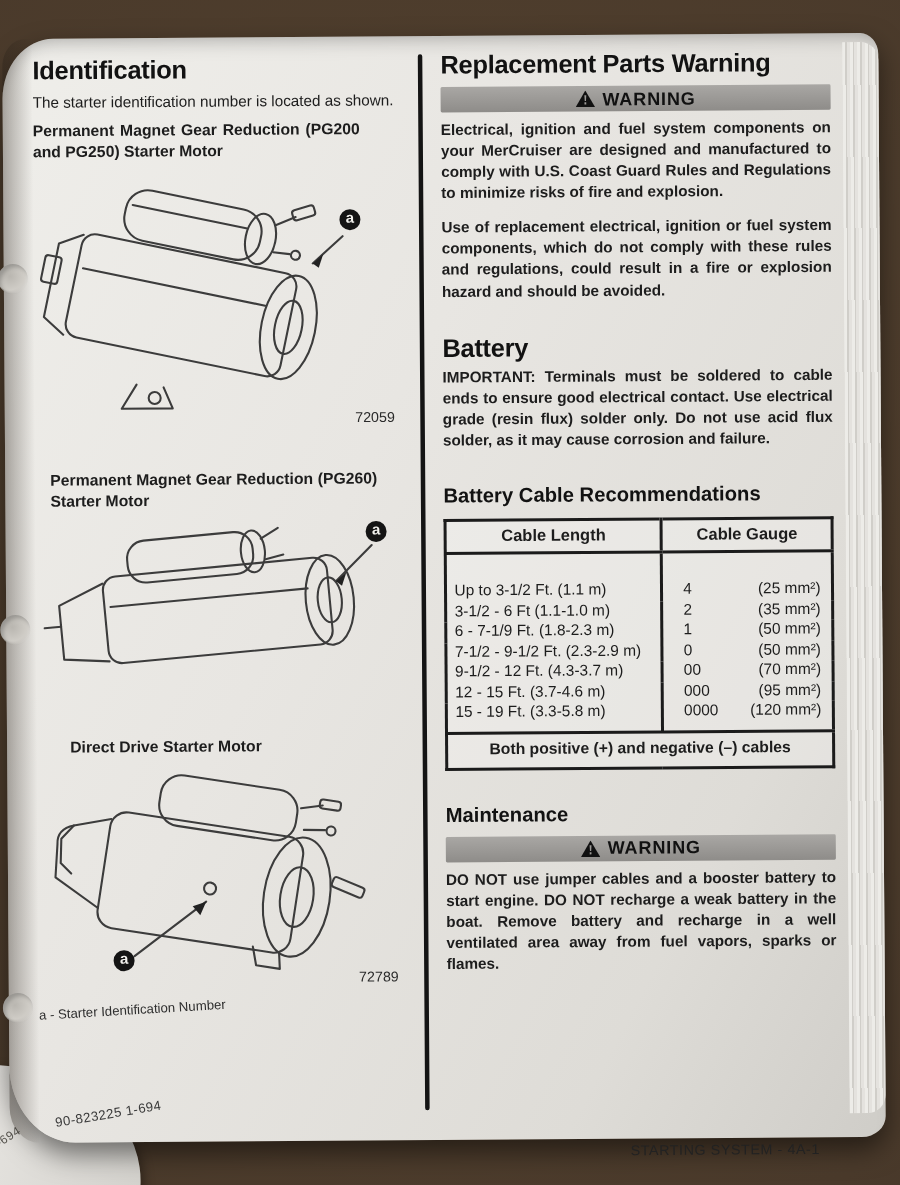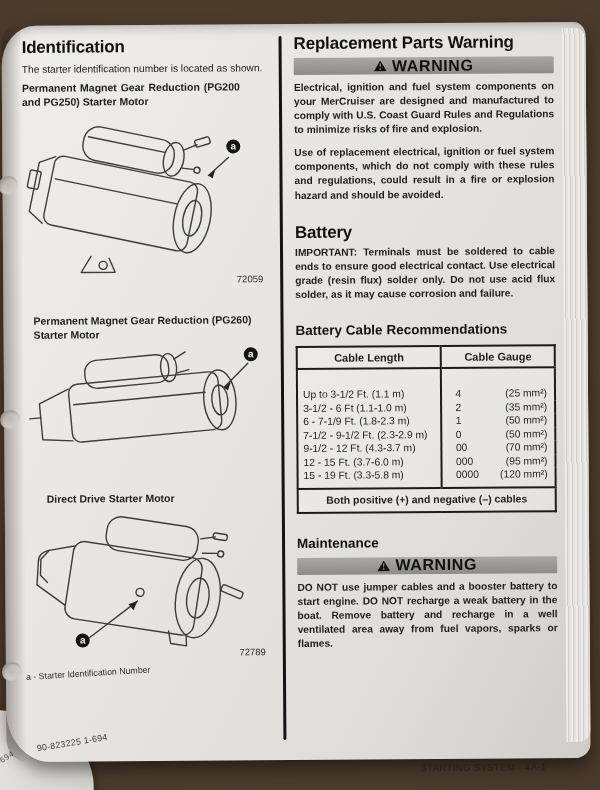--- a/index.html
+++ b/index.html
@@ -57,21 +57,21 @@
   h2{font-size:13.5px;font-weight:bold;margin:0;color:#121212;}
   p{margin:0;}
   .body-text{font-size:10.2px;line-height:1.38;text-align:justify;}
   .bold{font-weight:bold;}
   
   .warnbar{
     height:17px;margin-top:4px;display:flex;align-items:center;justify-content:center;gap:5px;
     background:linear-gradient(#a9a7a4,#8e8c89);
     border-radius:1px;
   }
-  .warnbar .wlabel{font-size:16px;font-weight:bold;letter-spacing:.6px;color:#111;}
+  .warnbar .wlabel{font-size:12px;font-weight:bold;letter-spacing:.6px;color:#111;}
   
   .fig-label{font-size:10.5px;font-weight:bold;line-height:1.3;width:218px;text-align:justify;}
   .figure{position:relative;width:250px;}
   .figure svg.art{display:block;}
   .fig-num{display:block;text-align:right;font-size:9.5px;color:#2a2a2a;padding-right:10px;margin-top:-4px;}
   .callout{
     position:absolute;width:14px;height:14px;border-radius:50%;background:#141414;color:#f2f1ed;
     font-size:10px;font-weight:bold;display:flex;align-items:center;justify-content:center;line-height:1;
   }
   .footnote{font-size:8.8px;color:#2e2e2e;margin-top:6px;transform:rotate(-3deg);transform-origin:left;}
@@ -272,21 +272,21 @@
             <tr>
               <td>9-1/2 - 12 Ft. (4.3-3.7 m)</td>
               <td class="gauge">
                 <div class="g">
                   <span>00</span>
                   <span>(70 mm²)</span>
                 </div>
               </td>
             </tr>
             <tr>
-              <td>12 - 15 Ft. (3.7-6.0 m)</td>
+              <td>12 - 15 Ft. (3.7-4.6 m)</td>
               <td class="gauge">
                 <div class="g">
                   <span>000</span>
                   <span>(95 mm²)</span>
                 </div>
               </td>
             </tr>
             <tr>
               <td>15 - 19 Ft. (3.3-5.8 m)</td>
               <td class="gauge">

